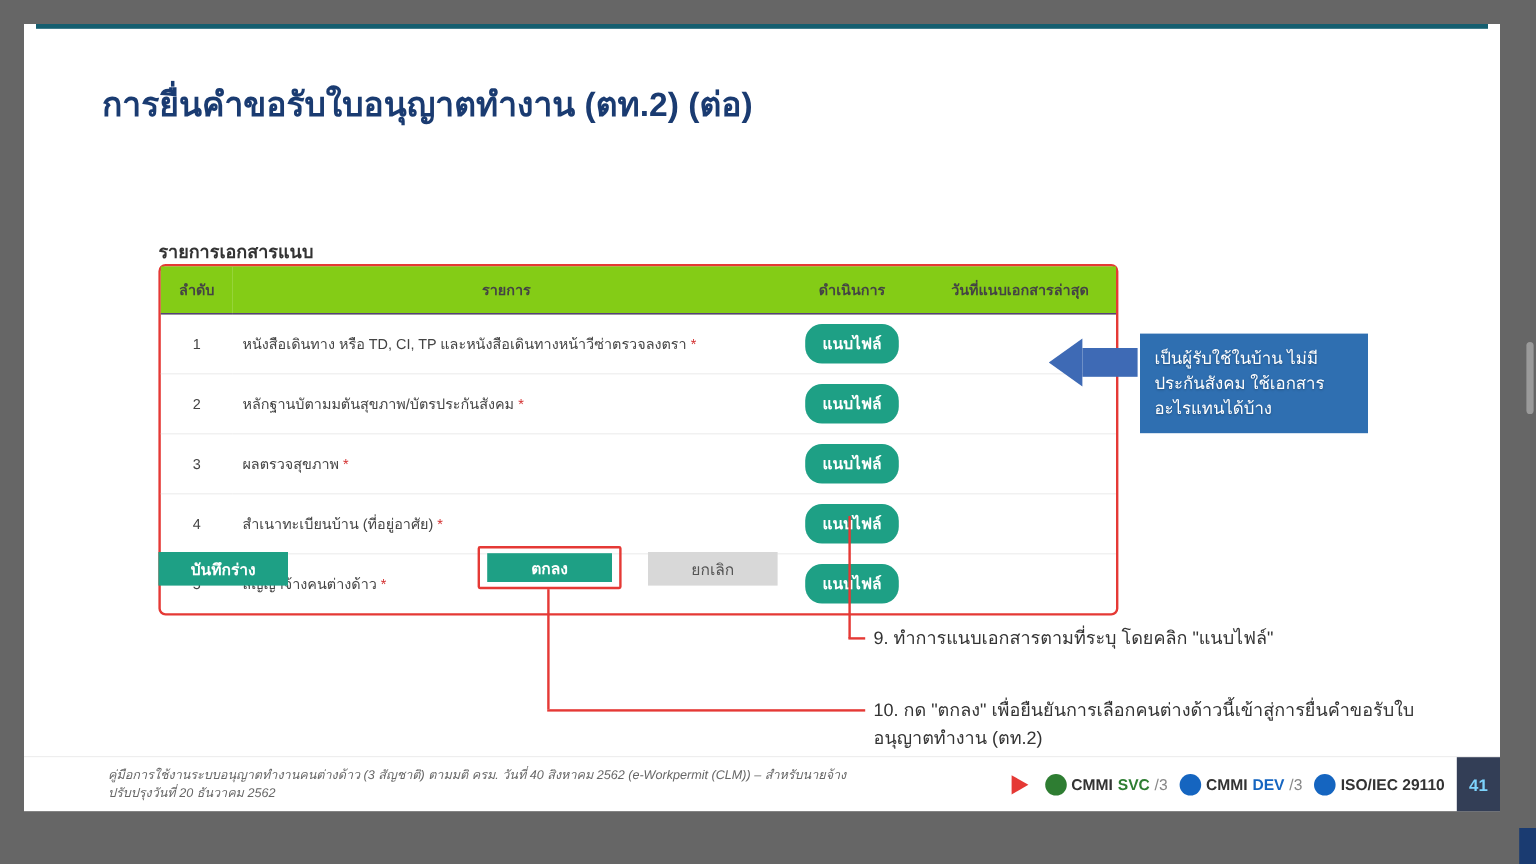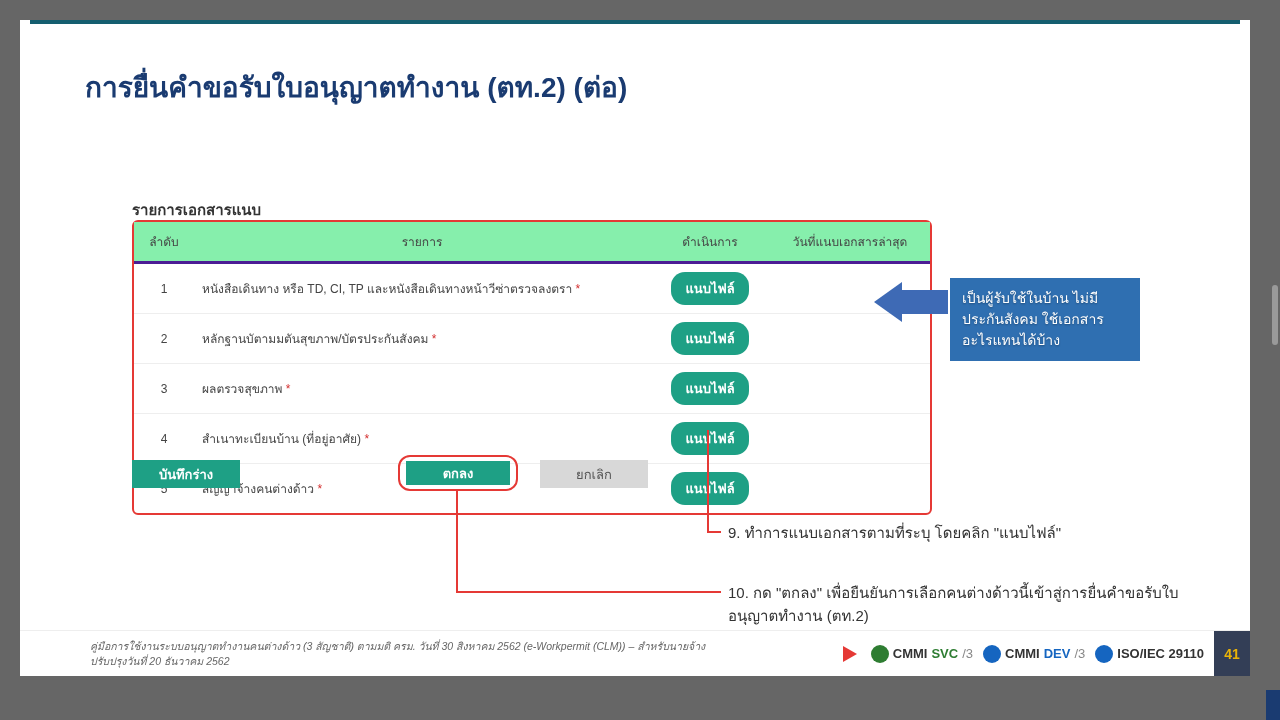--- a/index.html
+++ b/index.html
@@ -3,42 +3,42 @@
 <meta charset="utf-8">
 <style>
   * { box-sizing: border-box; margin: 0; padding: 0; }
   html, body { width: 1280px; height: 720px; font-family: "Segoe UI", Tahoma, sans-serif; background: #666; }
   .slide { position: relative; width: 1230px; height: 656px; margin: 20px 20px; background: #fff; overflow: hidden; }
   .topbar { position: absolute; top: 0; left: 10px; right: 10px; height: 4px; background: #155e6f; }
   .title { position: absolute; top: 45px; left: 65px; color: #1a3b71; font-weight: 700; font-size: 28px; }
   .panel-title { position: absolute; top: 178px; left: 112px; font-weight: 700; font-size: 15px; color: #333; }
   .table-box { position: absolute; top: 200px; left: 112px; width: 800px; border: 2px solid #e53935; border-radius: 6px; background: #fff; }
   table { width: 100%; border-collapse: collapse; font-size: 12px; color: #444; }
-  th { text-align: center; padding: 10px 8px; font-weight: 400; border-bottom: 3px solid #4c1d95; background: #86efac; }
+  th { text-align: center; padding: 10px 8px; font-weight: 700; border-bottom: 1px solid #4c1d95; background: #84cc16; }
   td { padding: 8px 8px; border-top: 1px solid #eee; vertical-align: middle; }
   td.c, th.c { text-align: center; }
   .req { color: #d32f2f; }
   .btn { display: inline-block; padding: 6px 14px; border-radius: 14px; border: none; font-size: 13px; font-weight: 700; cursor: pointer; color: #fff; }
   .btn-teal { background: #1ea085; }
   .save-draft { position: absolute; top: 440px; left: 112px; width: 108px; height: 28px; background: #1ea085; color: #fff; border: none; font-weight: 700; font-size: 13px; }
-  .confirm-wrap { position: absolute; top: 435px; left: 378px; width: 120px; height: 36px; border: 2px solid #e53935; border-radius: 12px; display: flex; align-items: center; justify-content: center; }
+  .confirm-wrap { position: absolute; top: 435px; left: 378px; width: 120px; height: 36px; border: 2px solid #e53935; border-radius: 2px; display: flex; align-items: center; justify-content: center; }
   .confirm { width: 104px; height: 24px; background: #1ea085; color: #fff; border: none; font-weight: 700; font-size: 13px; }
   .cancel { position: absolute; top: 440px; left: 520px; width: 108px; height: 28px; background: #d8d8d8; color: #555; border: none; font-weight: 400; font-size: 13px; }
   .callout { position: absolute; top: 258px; left: 930px; width: 190px; background: #2f6fb1; color: #fff; font-size: 14px; line-height: 1.5; padding: 10px 12px; text-shadow: 0 1px 2px rgba(0,0,0,.3); }
   .arrow { position: absolute; top: 262px; left: 854px; width: 0; height: 0; }
   .arrow::before { content: ""; position: absolute; left: 0; top: 0; border-top: 20px solid transparent; border-bottom: 20px solid transparent; border-right: 28px solid #3e6ab5; }
   .arrow::after { content: ""; position: absolute; left: 28px; top: 8px; width: 46px; height: 24px; background: #3e6ab5; }
   .line { position: absolute; background: #e53935; }
   .step { position: absolute; font-size: 15px; color: #333; line-height: 1.5; }
   .footer { position: absolute; bottom: 0; left: 0; right: 0; height: 46px; border-top: 1px solid #eee; display: flex; align-items: center; }
   .footer-left { margin-left: 70px; font-size: 10.5px; font-style: italic; color: #666; line-height: 1.35; }
   .logos { margin-left: auto; display: flex; align-items: center; gap: 10px; margin-right: 0; font-size: 13px; font-weight: 700; color: #333; }
   .logo-pill { display: inline-flex; align-items: center; gap: 4px; }
   .circle { width: 18px; height: 18px; border-radius: 50%; display: inline-block; }
-  .pagenum { width: 36px; height: 46px; background: #333e56; color: #eab308; display: flex; align-items: center; justify-content: center; font-size: 14px; }
+  .pagenum { width: 36px; height: 46px; background: #333e56; color: #7dd3fc; display: flex; align-items: center; justify-content: center; font-size: 14px; }
   .tri { width: 0; height: 0; border-top: 8px solid transparent; border-bottom: 8px solid transparent; border-left: 14px solid #e53935; display: inline-block; margin-right: 4px; }
   .thin { font-weight: 400; color: #888; }
   .scroll-thumb { position: absolute; right: 2px; top: 285px; width: 6px; height: 60px; background: #9a9a9a; border-radius: 3px; }
   .side-accent { position: absolute; right: 0; bottom: 0; width: 14px; height: 30px; background: #1a3b71; }
 </style>
 </head>
 <body>
 
 <div class="slide">
   <div class="topbar"></div>
@@ -104,21 +104,21 @@
   <div class="line" style="top:410px; left:687px; width:2px; height:102px;"></div>
   <div class="line" style="top:511px; left:687px; width:14px; height:2px;"></div>
   <div class="line" style="top:471px; left:436px; width:2px; height:100px;"></div>
   <div class="line" style="top:571px; left:436px; width:265px; height:2px;"></div>
 
   <div class="step" style="top:502px; left:708px; width:440px;">9. ทำการแนบเอกสารตามที่ระบุ โดยคลิก "แนบไฟล์"</div>
   <div class="step" style="top:562px; left:708px; width:470px;">10. กด "ตกลง" เพื่อยืนยันการเลือกคนต่างด้าวนี้เข้าสู่การยื่นคำขอรับใบอนุญาตทำงาน (ตท.2)</div>
 
   <div class="footer">
     <div class="footer-left">
-      <div>คู่มือการใช้งานระบบอนุญาตทำงานคนต่างด้าว (3 สัญชาติ) ตามมติ ครม. วันที่ 30 สิงหาคม 2562 (e-Workpermit  (CLM)) – สำหรับนายจ้าง</div>
+      <div>คู่มือการใช้งานระบบอนุญาตทำงานคนต่างด้าว (3 สัญชาติ) ตามมติ ครม. วันที่ 40 สิงหาคม 2562 (e-Workpermit  (CLM)) – สำหรับนายจ้าง</div>
       <div>ปรับปรุงวันที่ 20 ธันวาคม 2562</div>
     </div>
     <div class="logos">
       <span class="tri"></span>
       <span class="logo-pill">
         <span class="circle" style="background:#2e7d32"></span>
         <span>CMMI</span>
           <span style="color:#2e7d32">SVC</span>
           <span class="thin">/3</span>
       </span>

